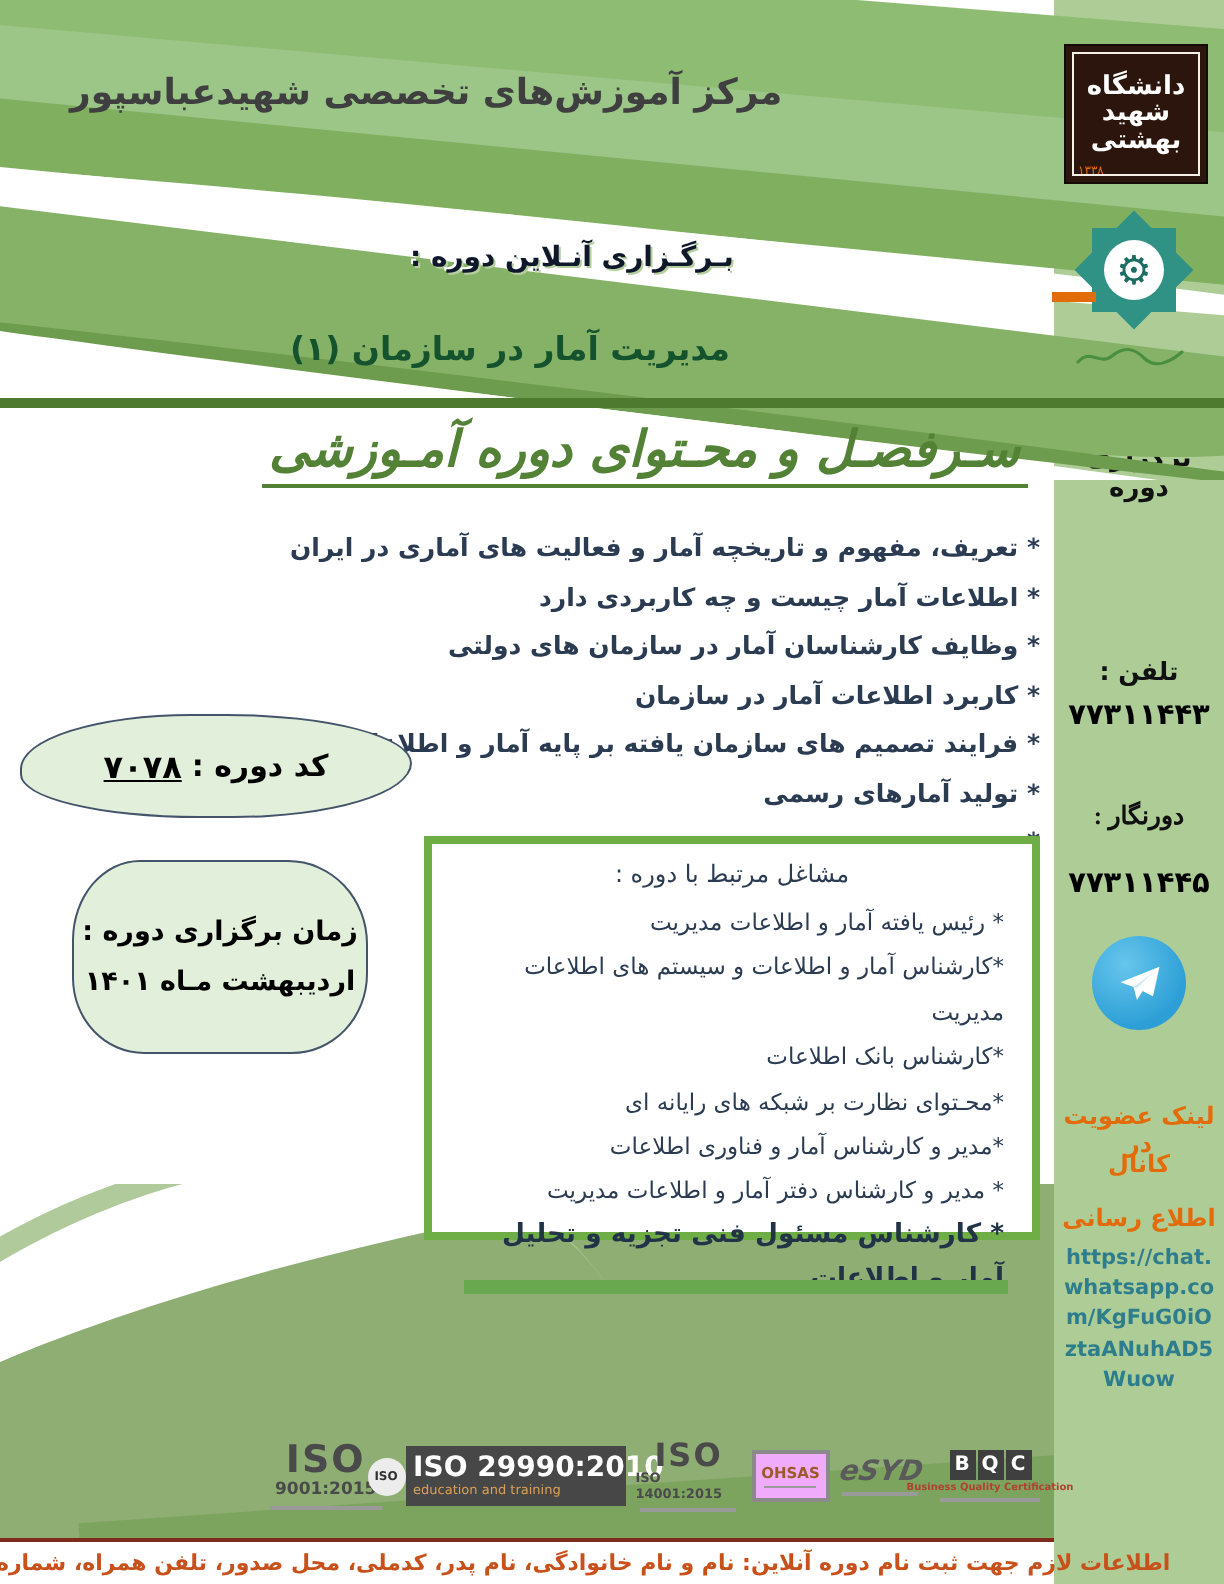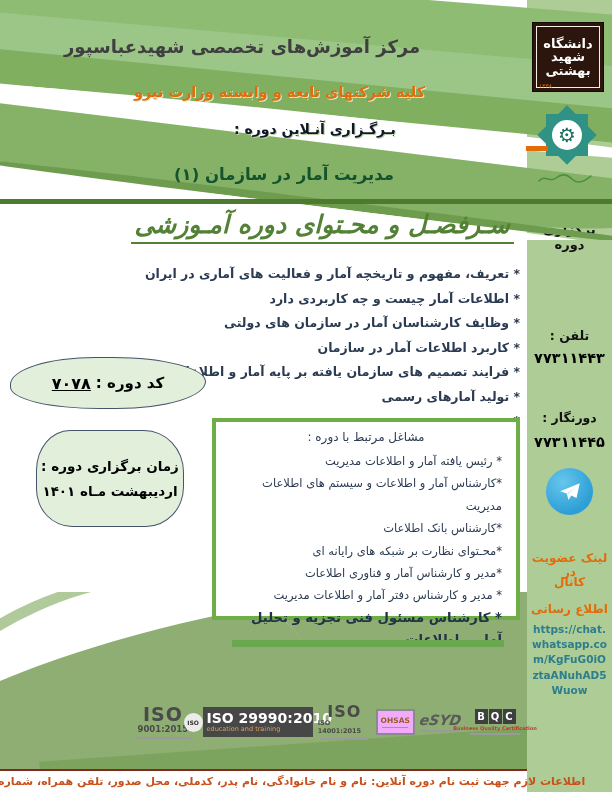--- a/index.html
+++ b/index.html
@@ -7,42 +7,42 @@
     position:relative;width:612px;height:792px;background:#fff;overflow:hidden;
     font-family:"DejaVu Sans", sans-serif;
   }
   
   .sidebar{position:absolute;top:0;right:0;width:85px;height:792px;background:#aecd96;z-index:1;}
   .sidebar .sb-text{position:absolute;width:100%;text-align:center;direction:rtl;}
   .sb-title{top:222px;font-size:13px;font-weight:bold;color:#111;}
   .sb-label{font-size:12.5px;font-weight:bold;color:#111;}
   .sb-number{font-size:14.5px;font-weight:bold;color:#000;letter-spacing:1px;}
   .sb-phone-label{top:328px;} .sb-phone{top:350px;}
-  .sb-fax-label{top:410px;} .sb-fax{top:434px;}
+  .sb-fax-label{top:400px;font-family:Liberation Serif, serif;} .sb-fax{top:434px;}
   .tg{position:absolute;top:468px;left:19px;width:47px;height:47px;border-radius:50%;
       background:radial-gradient(circle at 35% 30%, #67c6ec, #2d9fd6 70%);display:flex;align-items:center;justify-content:center;}
   .tg svg{width:26px;height:26px;}
   .sb-channel{font-size:12px;font-weight:bold;color:#e36c0a;}
   .sb-ch1{top:551px;} .sb-ch2{top:575px;} .sb-ch3{top:602px;}
   .sb-url{top:622px;font-size:10.5px;font-weight:bold;color:#2e7d8c;direction:ltr;
           word-break:break-all;line-height:1.45;padding:0 3px;box-sizing:border-box;}
   
   .top-waves{position:absolute;top:0;left:0;width:612px;height:240px;overflow:hidden;z-index:2;pointer-events:none;}
   .top-waves div{position:absolute;transform-origin:left center;}
   .tw1{background:#8fbc73;left:-30px;top:-36px;width:720px;height:52px;transform:rotate(4.5deg);border-radius:0 0 140px 30px;}
   .tw2{background:#9cc588;left:-30px;top:10px;width:720px;height:42px;transform:rotate(5deg);border-radius:0 0 160px 40px;}
   .tw3{background:#7faf5f;left:-35px;top:46px;width:730px;height:34px;transform:rotate(5.5deg);border-radius:0 0 160px 40px;}
   .tw4{background:#ffffff;left:-40px;top:76px;width:740px;height:16px;transform:rotate(6deg);border-radius:50%;}
   .tw5{background:#86b268;left:-60px;top:96px;width:780px;height:58px;transform:rotate(7deg);border-radius:0 0 220px 60px/0 0 60px 30px;}
   .tw6{background:#6e9c4e;left:-60px;top:152px;width:780px;height:8px;transform:rotate(7deg);border-radius:50%;}
   .tw7{background:#ffffff;left:-60px;top:160px;width:780px;height:13px;transform:rotate(7deg);border-radius:50%;}
   
   .title-rule{position:absolute;top:199px;left:0;width:612px;height:5px;background:#4d7a2f;z-index:3;}
   
-  .hdr{position:absolute;z-index:4;direction:rtl;white-space:nowrap;margin-left:29px;}
+  .hdr{position:absolute;z-index:4;direction:rtl;white-space:nowrap;}
   .org-name{left:35px;top:36px;font-size:18px;font-weight:bold;color:#3f3f3f;}
   .audience{left:105px;top:84px;font-size:14.5px;font-weight:bold;color:#e36c0a;text-shadow:1px 1px 0 #dce9d2;}
   .delivery{left:205px;top:121px;font-size:14px;font-weight:bold;color:#0f172a;
             text-shadow:-1px -1px 0 #fff,1px 1px 0 #b7cfa0;}
   .course-title{left:145px;top:165px;font-size:16.5px;font-weight:bold;color:#14532d;}
   
   .uni-logo{position:absolute;right:8px;top:22px;width:72px;height:70px;background:#2b150d;z-index:4;
             border:1px solid #140a06;box-sizing:border-box;}
   .uni-inner{position:absolute;inset:3px;border:1px solid #f5efe6;display:flex;flex-direction:column;
              align-items:center;justify-content:center;color:#fff;direction:rtl;line-height:1.02;}
@@ -82,21 +82,21 @@
   .bottom-waves div{position:absolute;}
   .bw-fill{left:-130px;top:66px;width:920px;height:260px;background:#8fae73;transform:rotate(-8deg);
            transform-origin:left top;border-radius:55% 45% 0 0/120px 90px 0 0;}
   .arc{border:0 solid transparent;border-radius:50%;background:transparent;}
   .arc1{left:-215px;top:-70px;width:640px;height:430px;border-top:13px solid #fff;transform:rotate(-27deg);}
   .arc2{left:-190px;top:-28px;width:560px;height:380px;border-top:9px solid #fff;transform:rotate(-30deg);}
   .arc3{left:-240px;top:-95px;width:680px;height:450px;border-top:8px solid #6d9850;transform:rotate(-26deg);}
   .arc4{left:-175px;top:6px;width:520px;height:360px;border-top:11px solid #b0ca9c;transform:rotate(-32deg);}
   .bw2{left:40px;top:148px;width:620px;height:44px;background:#7da45f;transform:rotate(-4deg);}
   
-  .cert-strip{position:absolute;left:128px;top:700px;width:396px;height:44px;z-index:5;
+  .cert-strip{position:absolute;left:128px;top:716px;width:396px;height:44px;z-index:5;
               display:flex;align-items:center;gap:5px;justify-content:flex-end;}
   .cert{display:flex;flex-direction:column;align-items:center;justify-content:center;}
   .cert .iso-big{font-size:19px;font-weight:900;color:#4a4a4a;letter-spacing:1px;line-height:1;}
   .cert .iso-sub{font-size:8.5px;font-weight:bold;color:#4a4a4a;line-height:1.2;}
   .microline{width:56px;height:2px;background:#9a9a9a;margin-top:2px;}
   .cert-29990{width:110px;height:30px;background:#474747;flex-direction:row;gap:4px;padding:0 3px;box-sizing:border-box;}
   .iso-circle{width:19px;height:19px;border-radius:50%;background:#ececec;color:#333;font-size:6px;font-weight:bold;
               display:flex;align-items:center;justify-content:center;flex:none;}
   .c29-txt{display:flex;flex-direction:column;line-height:1.15;}
   .c29-title{font-size:14px;font-weight:bold;color:#fff;white-space:nowrap;}
@@ -141,21 +141,20 @@
     <div class="tw1"></div>
     <div class="tw2"></div>
     <div class="tw3"></div>
     <div class="tw4"></div>
     <div class="tw5"></div>
     <div class="tw6"></div>
     <div class="tw7"></div>
   </div>
 
   <div class="hdr org-name">مرکز آموزش‌های تخصصی شهیدعباسپور</div>
-  <div class="hdr audience">کلیه شرکتهای تابعه و وابسته وزارت نیرو</div>
   <div class="hdr delivery">بـرگـزاری آنـلاین دوره :</div>
   <div class="hdr course-title">مدیریت آمار در سازمان (۱)</div>
 
   <div class="uni-logo">
     <div class="uni-inner">
       <span>دانشگاه</span>
       <span>شهید</span>
       <span>بهشتی</span>
     </div>
     <div class="uni-year">۱۳۳۸</div>

